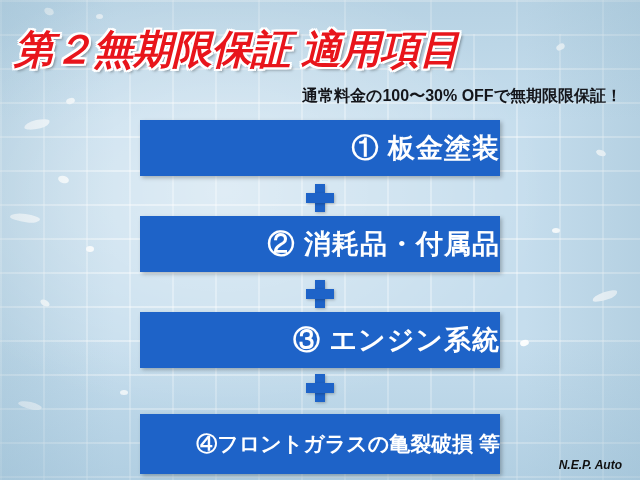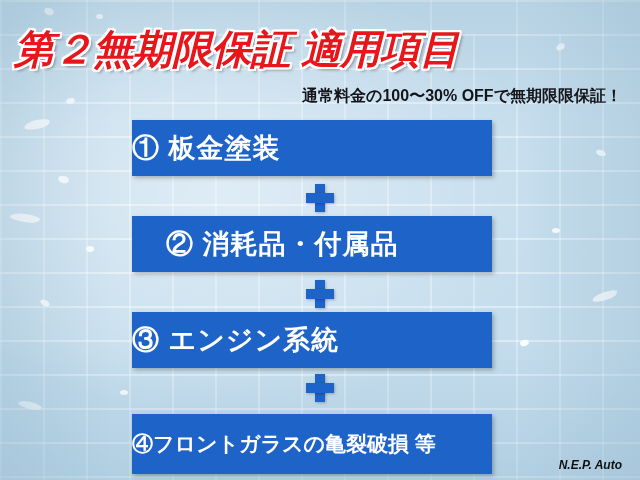--- a/index.html
+++ b/index.html
@@ -115,28 +115,28 @@
     font-size: 16px;
     font-weight: bold;
     color: #14151a;
     white-space: nowrap;
     letter-spacing: 0px;
   }
 
   
   .bar {
     position: absolute;
-    left: 132px;
+    left: 140px;
     width: 360px;
     height: 56px;
     background: #1e63c8;
     color: #ffffff;
     display: flex;
     align-items: center;
-    justify-content: flex-start;
+    justify-content: flex-end;
     box-sizing: border-box;
     box-shadow: 2px 2px 4px rgba(0,0,0,0.25);
   }
   .bar span.bar-text {
     font-size: 27px;
     font-weight: bold;
     letter-spacing: 1px;
     white-space: nowrap;
   }
   .bar.small span.bar-text {

